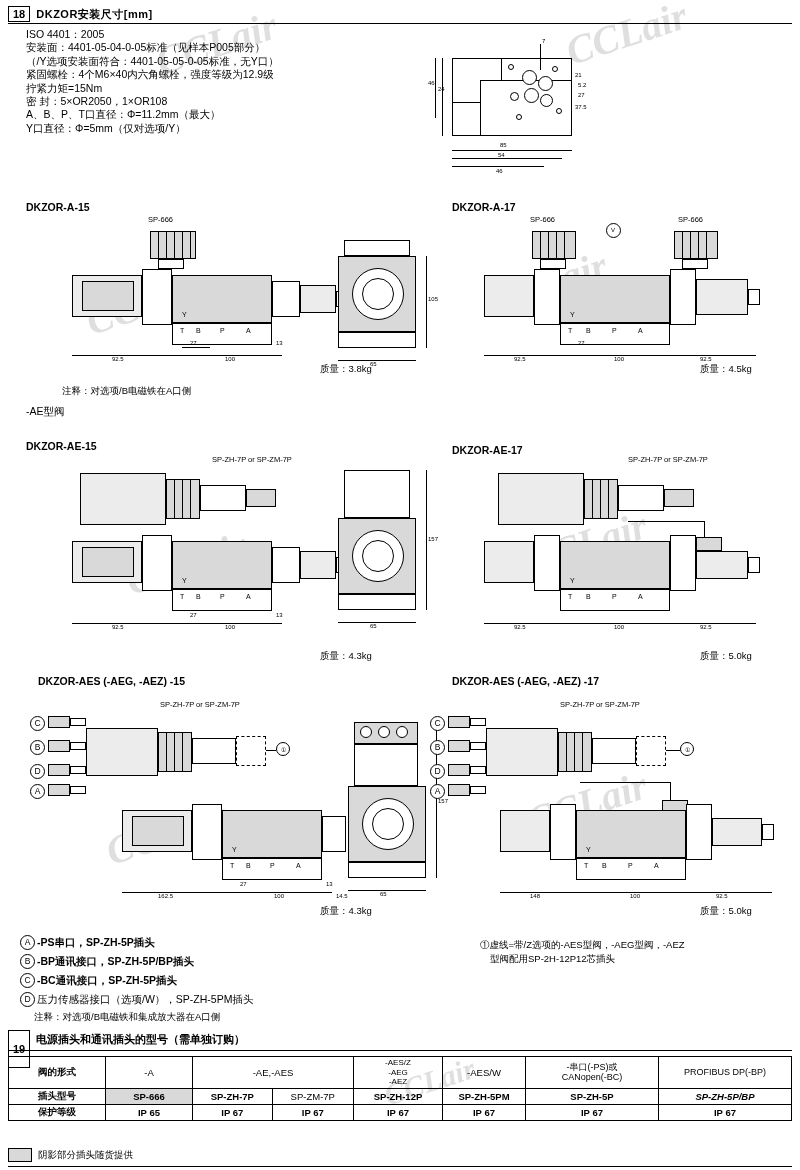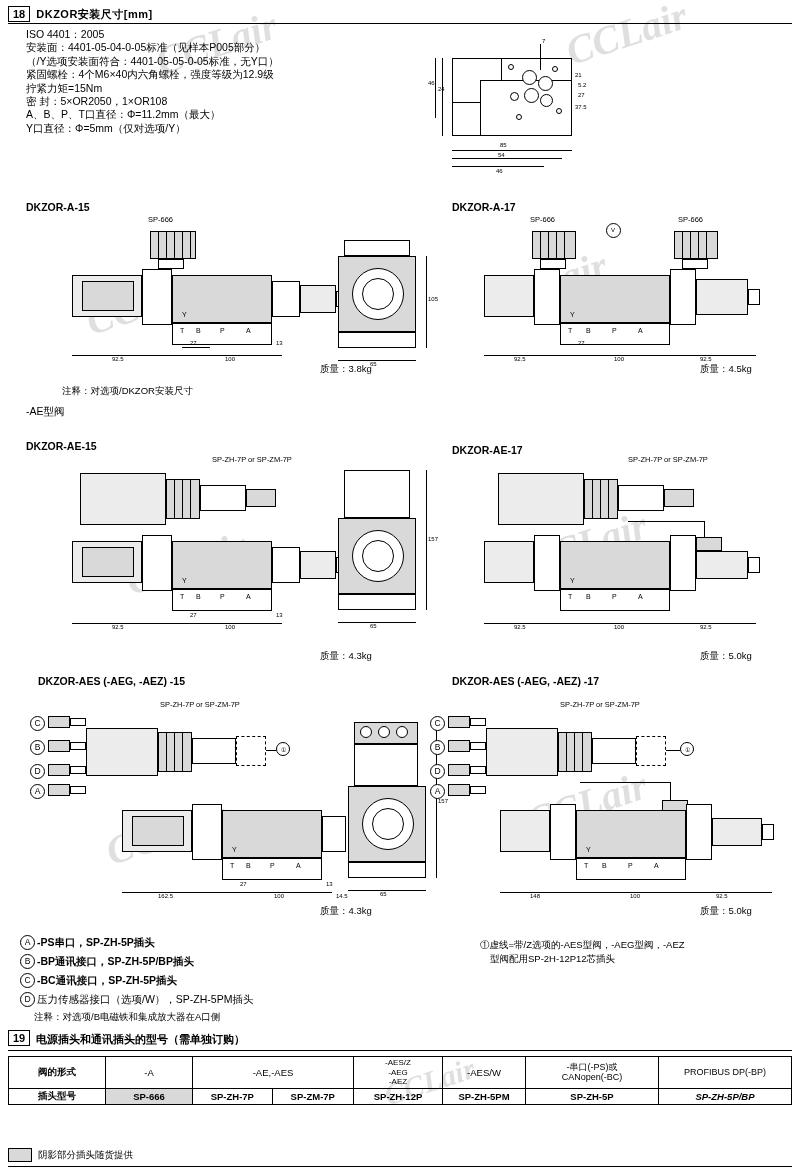--- a/index.html
+++ b/index.html
@@ -56,21 +56,21 @@
     font-size:8.5px;line-height:12px;text-align:center;background:#fff;
   }
 
   
   .tbl{position:absolute;border-collapse:collapse;font-size:9.5px;}
   .tbl td,.tbl th{border:1px solid #000;text-align:center;padding:1px 2px;}
 
   
   .sec-num{
     position:absolute;border:1px solid #000;font-size:11px;font-weight:bold;
-    padding:1px 4px;background:#fff;
+    padding:12px 4px;background:#fff;
   }
 
   
   .wm{
     position:absolute;color:rgba(150,150,150,0.30);
     font-size:40px;font-style:italic;font-weight:bold;
     transform:rotate(-18deg);transform-origin:left top;
     white-space:nowrap;pointer-events:none;
     font-family:"Liberation Serif", serif;
   }
@@ -186,21 +186,21 @@
     <div class="box grey" style="left:8px;top:16px;width:78px;height:76px;"></div>
     <div class="circ" style="left:22px;top:28px;width:52px;height:52px;"></div>
     <div class="circ" style="left:32px;top:38px;width:32px;height:32px;"></div>
     <div class="box" style="left:8px;top:92px;width:78px;height:16px;"></div>
     <div class="ln hl" style="left:8px;top:120px;width:78px;"></div>
     <div class="abs xtiny" style="left:40px;top:121px;">65</div>
     <div class="ln vl" style="left:96px;top:16px;height:92px;"></div>
     <div class="abs xtiny" style="left:98px;top:56px;">105</div>
   </div>
 
-  <div class="note" style="left:62px;top:385px;">注释：对选项/DKZOR安装尺寸</div>
+  <div class="note" style="left:62px;top:385px;">注释：对选项/B电磁铁在A口侧</div>
   <div class="mass" style="left:320px;top:363px;">质量：3.8kg</div>
 
   <div class="sec-label" style="left:452px;top:201px;">DKZOR-A-17</div>
 
   <div class="abs" style="left:478px;top:215px;width:300px;height:155px;">
     <div class="cap" style="left:52px;top:0px;">SP-666</div>
     <div class="cap" style="left:200px;top:0px;">SP-666</div>
     <div class="circ" style="left:128px;top:8px;width:15px;height:15px;"></div>
     <div class="abs xtiny" style="left:133px;top:12px;">V</div>
 
@@ -497,26 +497,36 @@
 -AEZ</td>
       <td style="width:78px;">-AES/W</td>
       <td style="width:128px;font-size:9px;line-height:10.5px;white-space:pre-line;">-串口(-PS)或
 CANopen(-BC)</td>
       <td style="width:128px;font-size:9px;">PROFIBUS DP(-BP)</td>
     </tr>
     <tr>
       <td style="font-weight:bold;">插头型号</td>
       <td class="grey" style="font-weight:bold;">SP-666</td>
       <td style="font-weight:bold;">SP-ZH-7P</td>
-      <td style="font-weight:bold;">SP-ZM-7P</td>
+      <td style="font-weight:normal;">SP-ZM-7P</td>
       <td style="font-weight:bold;">SP-ZH-12P</td>
       <td style="font-weight:bold;">SP-ZH-5PM</td>
       <td style="font-weight:bold;">SP-ZH-5P</td>
       <td style="font-weight:bold;font-style:italic;">SP-ZH-5P/BP</td>
     </tr>
+    <tr>
+      <td style="font-weight:bold;">保护等级</td>
+      <td style="font-weight:bold;">IP 65</td>
+      <td style="font-weight:bold;">IP 67</td>
+      <td style="font-weight:bold;">IP 67</td>
+      <td style="font-weight:bold;">IP 67</td>
+      <td style="font-weight:bold;">IP 67</td>
+      <td style="font-weight:bold;">IP 67</td>
+      <td style="font-weight:bold;">IP 67</td>
+    </tr>
   </tbody>
     </table>
 
   <div class="abs" style="left:8px;top:1148px;display:flex;align-items:center;gap:6px;">
     <span class="grey" style="display:inline-block;width:22px;height:12px;border:1px solid #000;"></span>
     <span style="font-size:9.5px;">阴影部分插头随货提供</span>
   </div>
   <div class="ln hl" style="left:8px;top:1166px;width:784px;"></div>
 
 </div>

